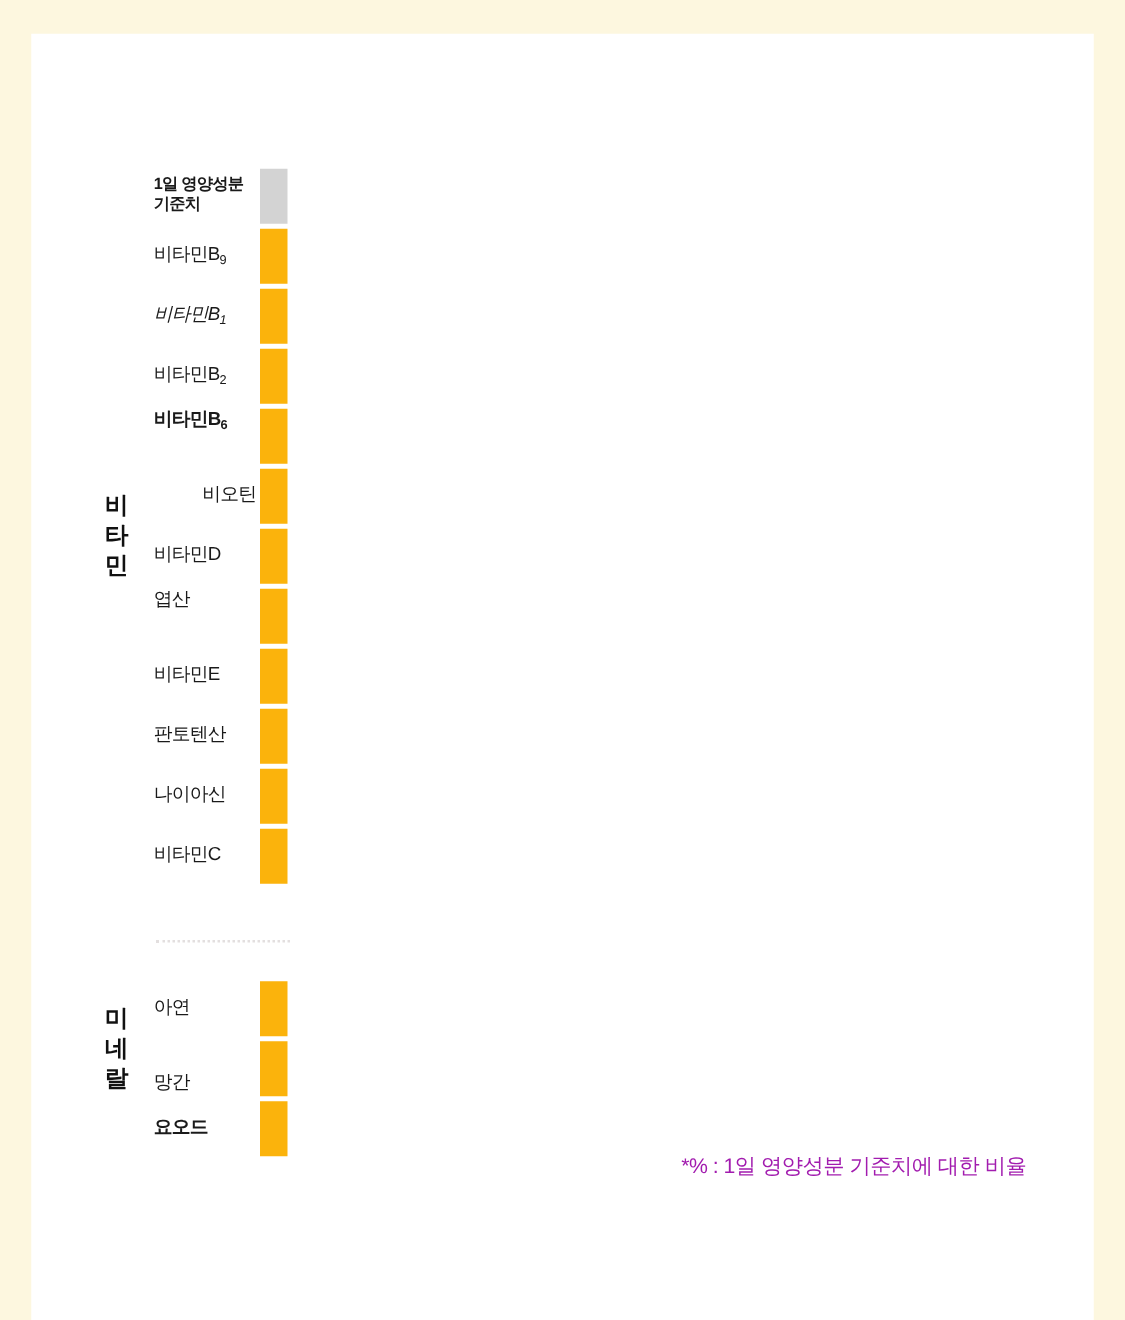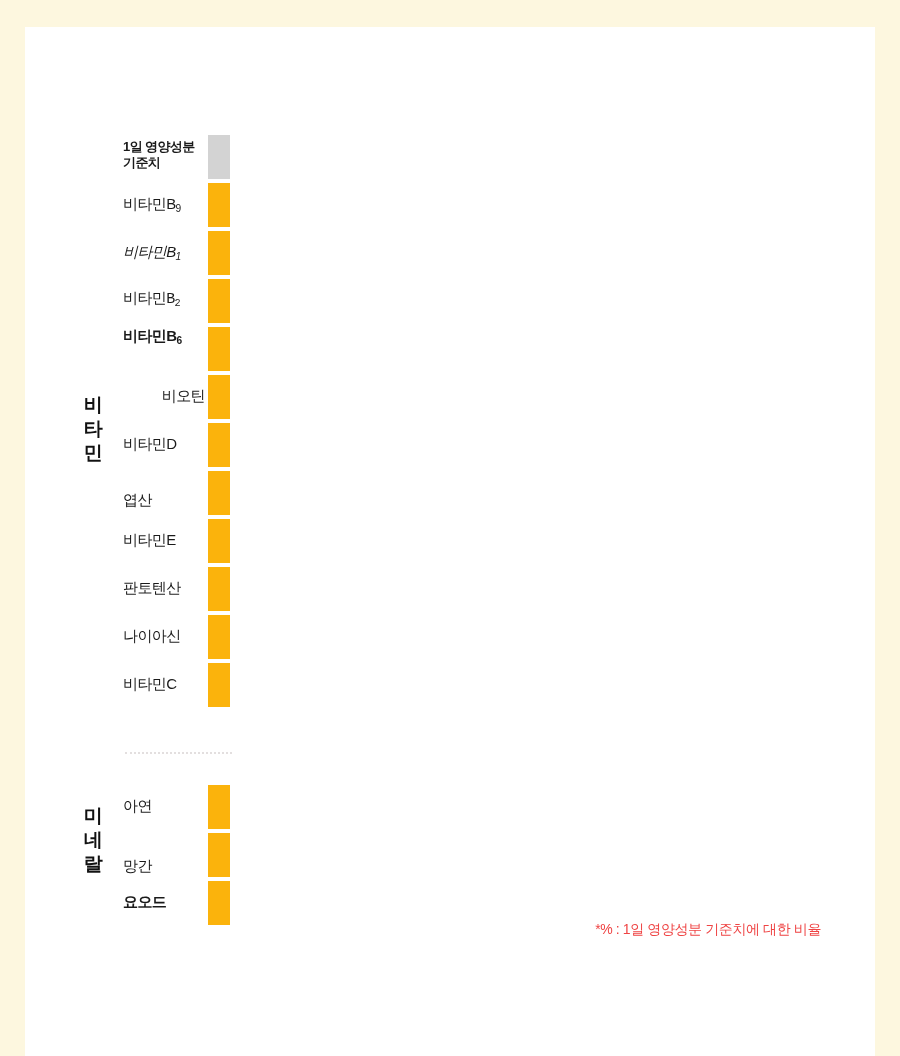--- a/index.html
+++ b/index.html
@@ -107,23 +107,23 @@
     width: 107px;
     height: 1px;
     border-top: 2px dotted #E3DFDF;
   }
 
   
   .footnote {
     position: absolute;
     right: 54px;
     top: 894px;
-    font-size: 14px;
+    font-size: 17px;
     letter-spacing: -0.4px;
-    color: #ef4444;
+    color: #a21caf;
     white-space: nowrap;
     font-family: "Liberation Sans", "DejaVu Sans", sans-serif;
   }
 </style>
 </head>
 <body>
 
 <div class="page-frame">
   <div class="card">
     <div class="chart-area" id="chart-area">
@@ -159,21 +159,21 @@
             <div class="bar-fill" style="height: 44px; background: rgb(251, 179, 12);"></div>
           </div>
         </div>
         <div class="row" style="top: 204px;">
           <div class="row-label" style="top: 12px; font-style: italic;">비타민B<sub>1</sub></div>
           <div class="bar-track">
             <div class="bar-fill" style="height: 44px; background: rgb(251, 179, 12);"></div>
           </div>
         </div>
         <div class="row" style="top: 252px;">
-          <div class="row-label" style="top: 12px; font-family: Liberation Mono, monospace;">비타민B<sub>2</sub></div>
+          <div class="row-label" style="top: 12px;">비타민B<sub>2</sub></div>
           <div class="bar-track">
             <div class="bar-fill" style="height: 44px; background: rgb(251, 179, 12);"></div>
           </div>
         </div>
         <div class="row" style="top: 300px;">
           <div class="row-label" style="top: 0; font-weight: bold;">비타민B<sub>6</sub></div>
           <div class="bar-track">
             <div class="bar-fill" style="height: 44px; background: rgb(251, 179, 12);"></div>
           </div>
         </div>
@@ -183,21 +183,21 @@
             <div class="bar-fill" style="height: 44px; background: rgb(251, 179, 12);"></div>
           </div>
         </div>
         <div class="row" style="top: 396px;">
           <div class="row-label" style="top: 12px;">비타민D</div>
           <div class="bar-track">
             <div class="bar-fill" style="height: 44px; background: rgb(251, 179, 12);"></div>
           </div>
         </div>
         <div class="row" style="top: 444px;">
-          <div class="row-label" style="top: 20px;">엽산</div>
+          <div class="row-label" style="top: 0;">엽산</div>
           <div class="bar-track">
             <div class="bar-fill" style="height: 44px; background: rgb(251, 179, 12);"></div>
           </div>
         </div>
         <div class="row" style="top: 492px;">
           <div class="row-label" style="top: 12px;">비타민E</div>
           <div class="bar-track">
             <div class="bar-fill" style="height: 44px; background: rgb(251, 179, 12);"></div>
           </div>
         </div>

